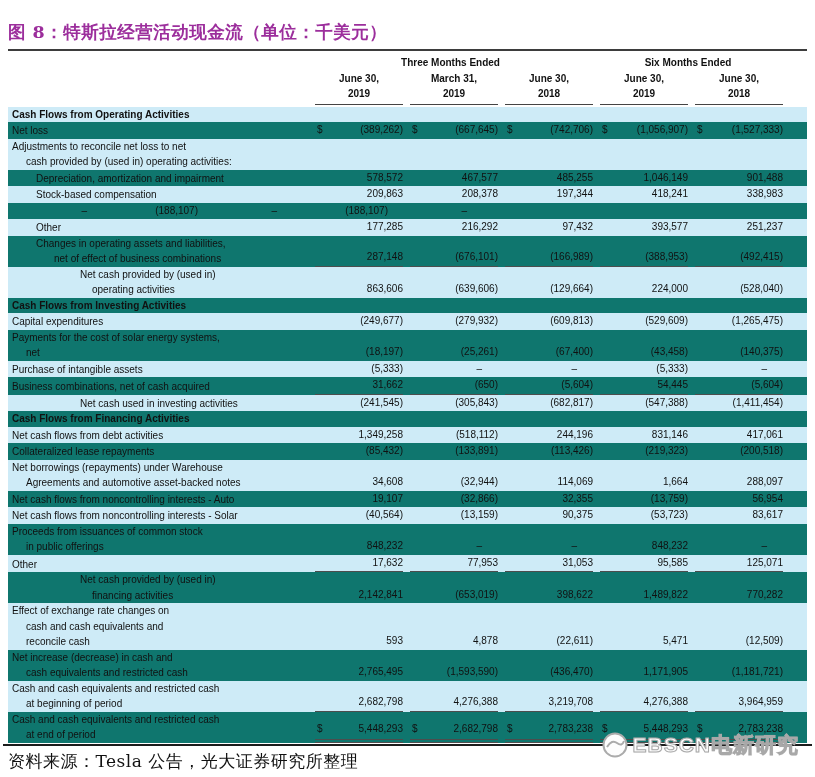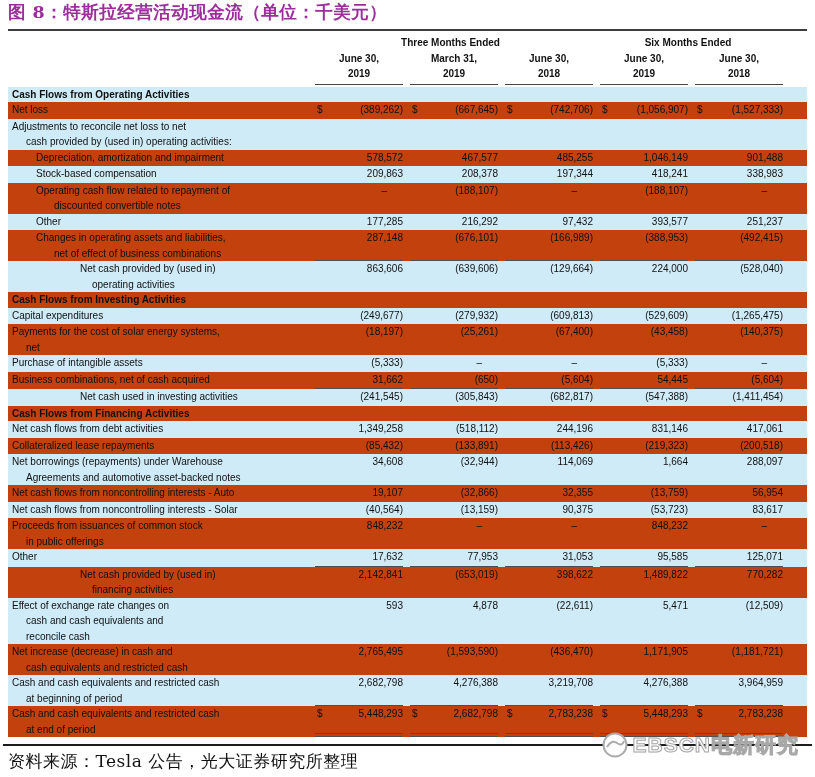--- a/index.html
+++ b/index.html
@@ -2,41 +2,41 @@
 <html><head>
 <meta charset="utf-8">
 <style>
   * { margin:0; padding:0; box-sizing:border-box; }
   html,body { background:#fff; }
   .page {
     position:relative; width:815px; height:777px; background:#ffffff;
     font-family:"Liberation Sans", sans-serif; color:#111; overflow:hidden;
   }
   .title {
-    padding:0 8px 5px 8px;
+    padding:20px 8px 5px 8px;
     font-family:"DejaVu Serif","Liberation Serif",serif;
     font-weight:bold; font-size:17.5px; letter-spacing:0.5px;
     color:var(--title-color,#9C2E9C);
   }
   .top-rule { margin:0 8px; border-top:2.5px solid #3d3d3d; }
   .fin-table { margin:4px 8px 0 8px; font-size:10px; line-height:15.5px; }
   .group-row { display:flex; font-weight:bold; }
   .hspacer { width:300px; }
   .group3 { width:285px; text-align:center; }
   .group2 { width:190px; text-align:center; }
   .date-row { display:flex; margin-bottom:2px; }
   .hcol {
     width:88px; margin-left:7px; text-align:center; font-weight:bold;
     border-bottom:1.5px solid #444; padding-bottom:2px;
   }
   .hcol span { display:block; }
-  .row { display:flex; }
+  .row { display:flex; align-items:flex-end; }
   .row.bold { font-weight:bold; }
   .bg-b { background:var(--row-blue,#CEEBF7); }
-  .bg-w { background:#c2410c; }
+  .bg-w { background:#0f766e; }
   .label { width:300px; }
   .ind0 { padding-left:4px; }
   .ind1 { padding-left:18px; }
   .ind2 { padding-left:28px; }
   .ind3 { padding-left:46px; }
   .ind4 { padding-left:72px; }
   .ind5 { padding-left:84px; }
   .val {
     width:88px; margin-left:7px; display:flex; justify-content:flex-end;
     align-items:baseline; padding-bottom:1px; white-space:nowrap;
@@ -179,24 +179,20 @@
             <span>197,344</span>
           </div>
           <div class="val">
             <span>418,241</span>
           </div>
           <div class="val">
             <span>338,983</span>
           </div>
         </div>
         <div class="row bg-w">
-          <div class="label">
-            <div class="line ind2">Operating cash flow related to repayment of</div>
-            <div class="line ind3">discounted convertible notes</div>
-          </div>
           <div class="val dash">
             <span>–</span>
           </div>
           <div class="val">
             <span>(188,107)</span>
           </div>
           <div class="val dash">
             <span>–</span>
           </div>
           <div class="val">

